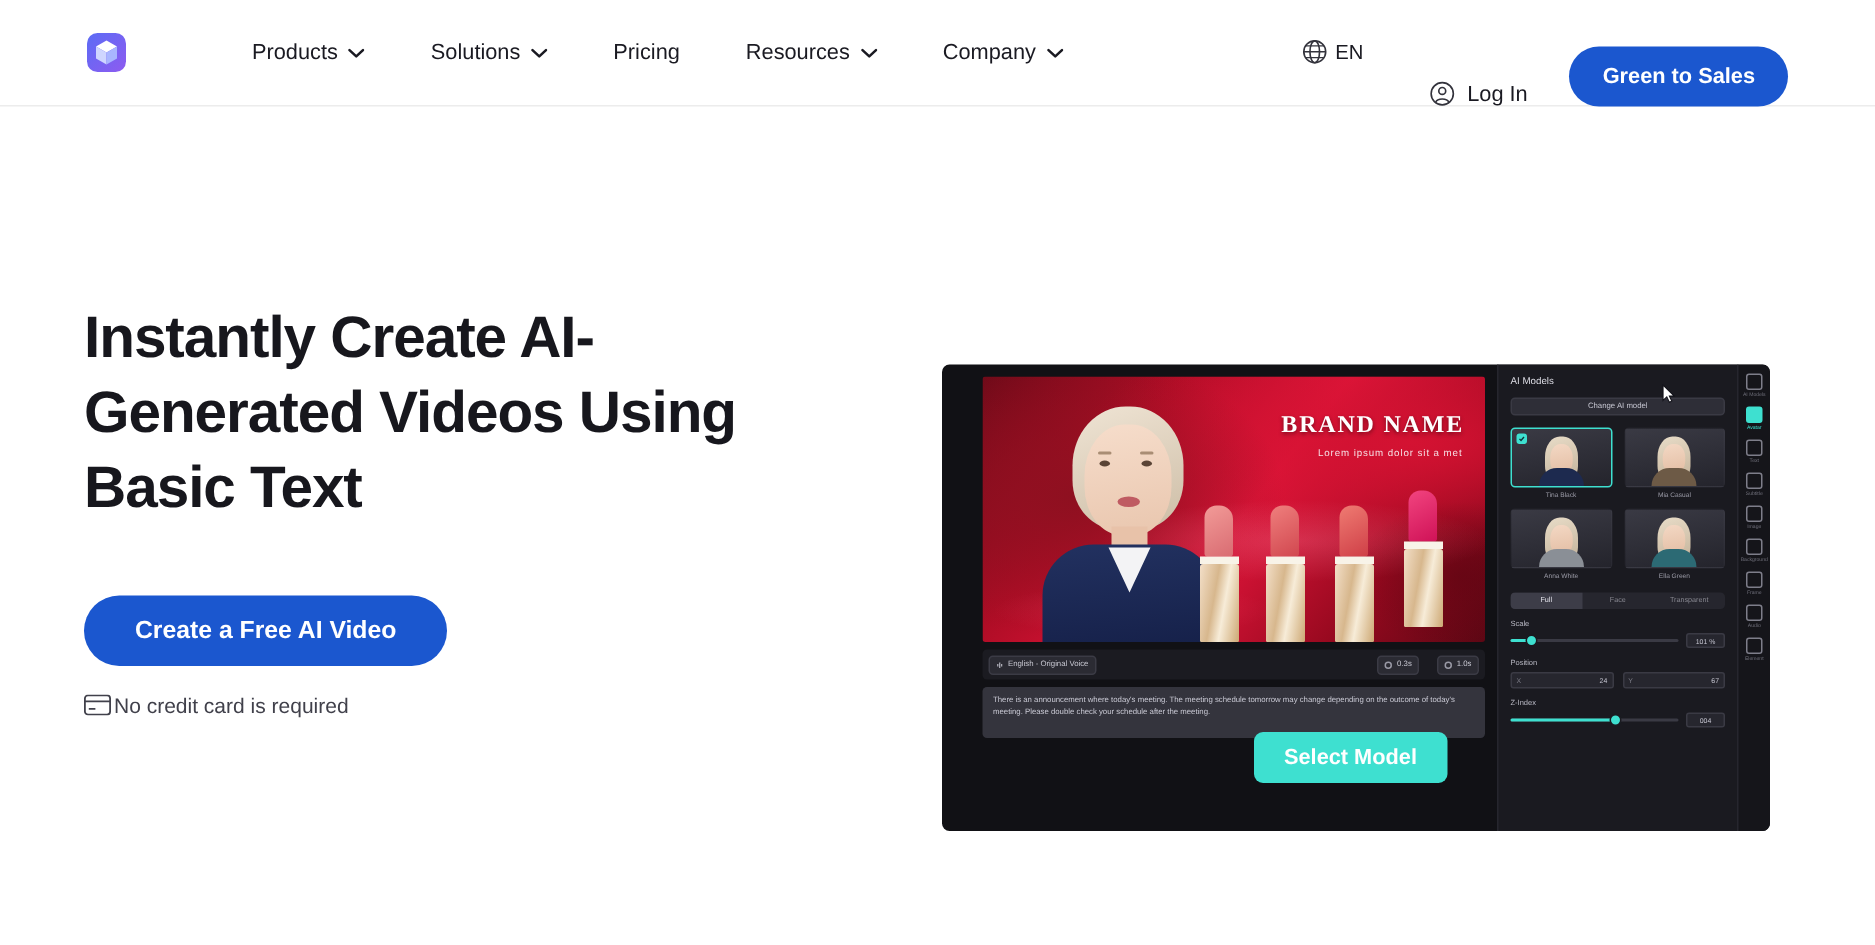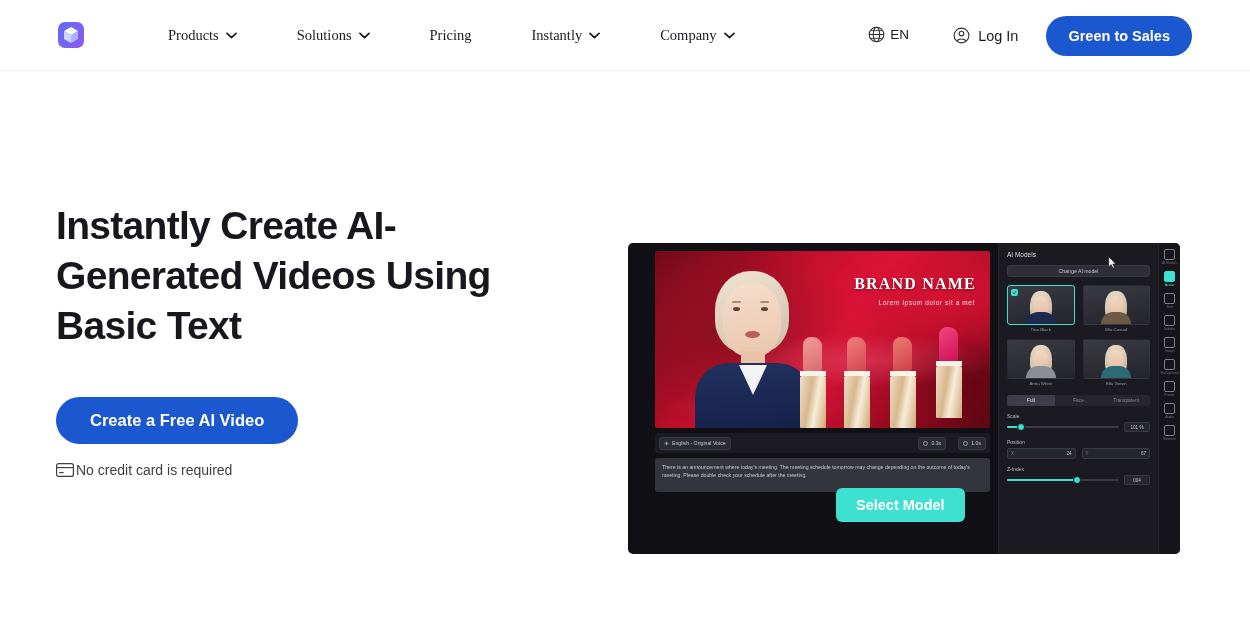--- a/index.html
+++ b/index.html
@@ -29,36 +29,35 @@
   .logo-main {
     font-size: 21px; font-weight: 700; letter-spacing: -0.3px; color: #111118;
   }
   .logo-sub {
     font-size: 14.5px; font-weight: 500; letter-spacing: 0.2px; color: #3c3c46;
   }
 
   .nav {
     display: flex; align-items: flex-end;
     margin-left: 62px;
-    gap: 16px;
-    font-family: Liberation Serif, serif;
+    gap: 0px;
   }
   .nav-item {
     display: flex; align-items: center; gap: 7px;
     font-size: 14.5px; color: #1a1a22; font-weight: 400;
     padding: 0 22px;
     cursor: pointer;
     white-space: nowrap;
   }
   .chev { width: 11px; height: 7px; display: block; }
 
   .header-right {
     position: absolute;
     right: 0px; top: 0; height: 71px;
-    display: flex; align-items: center;
+    display: flex; align-items: flex-end;
   }
   .lang {
     display: flex; align-items: center; gap: 5px;
     font-size: 13.5px; color: #1a1a22;
     position: absolute;
     left: -85px;
     top: 26px;
     cursor: pointer;
   }
   .globe { width: 17px; height: 17px; display: block; }
@@ -423,21 +422,21 @@
     <div class="nav-item">
       <span>Solutions</span>
       <svg class="chev" viewBox="0 0 11 7">
         <path d="M1 1.4 L5.5 5.6 L10 1.4" stroke="#1a1a22" stroke-width="1.7" fill="none" stroke-linecap="round" stroke-linejoin="round"></path>
       </svg>
     </div>
     <div class="nav-item">
       <span>Pricing</span>
     </div>
     <div class="nav-item">
-      <span>Instantly</span>
+      <span>Resources</span>
       <svg class="chev" viewBox="0 0 11 7">
         <path d="M1 1.4 L5.5 5.6 L10 1.4" stroke="#1a1a22" stroke-width="1.7" fill="none" stroke-linecap="round" stroke-linejoin="round"></path>
       </svg>
     </div>
     <div class="nav-item">
       <span>Company</span>
       <svg class="chev" viewBox="0 0 11 7">
         <path d="M1 1.4 L5.5 5.6 L10 1.4" stroke="#1a1a22" stroke-width="1.7" fill="none" stroke-linecap="round" stroke-linejoin="round"></path>
       </svg>
     </div>

